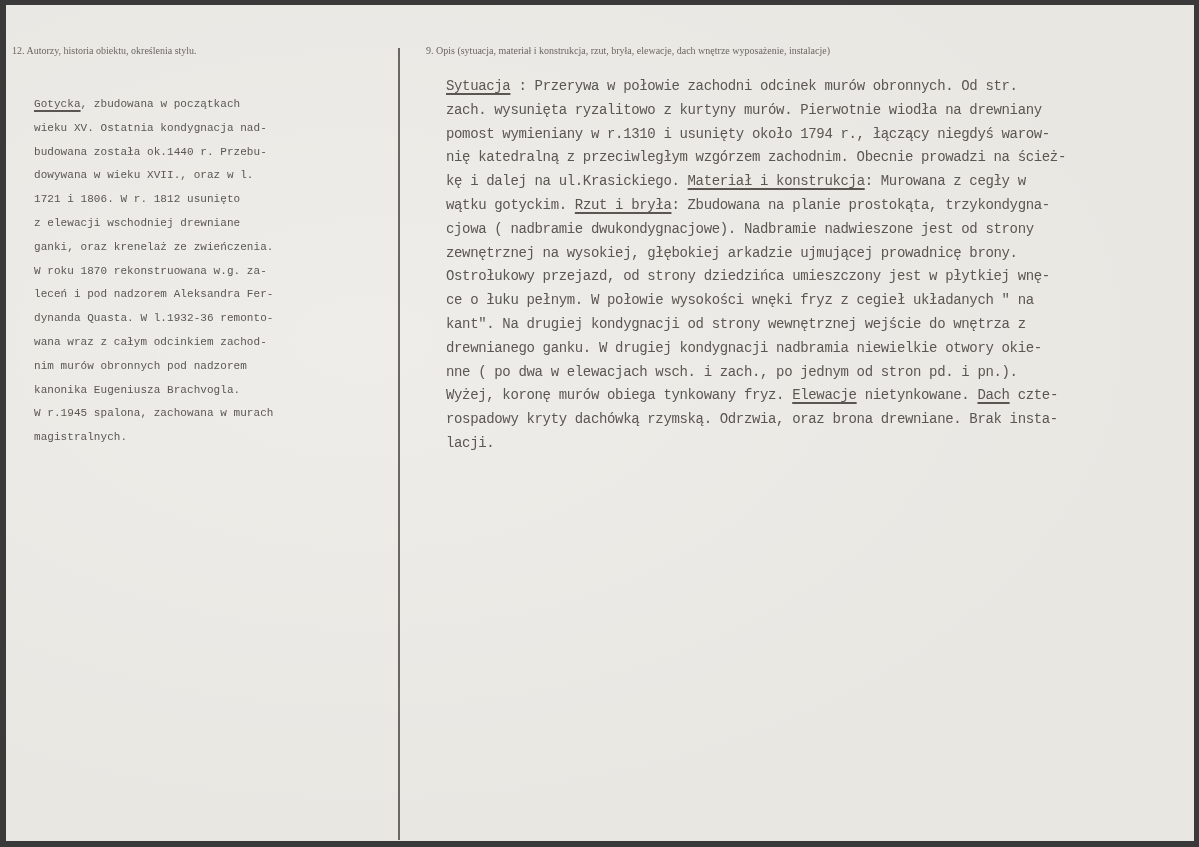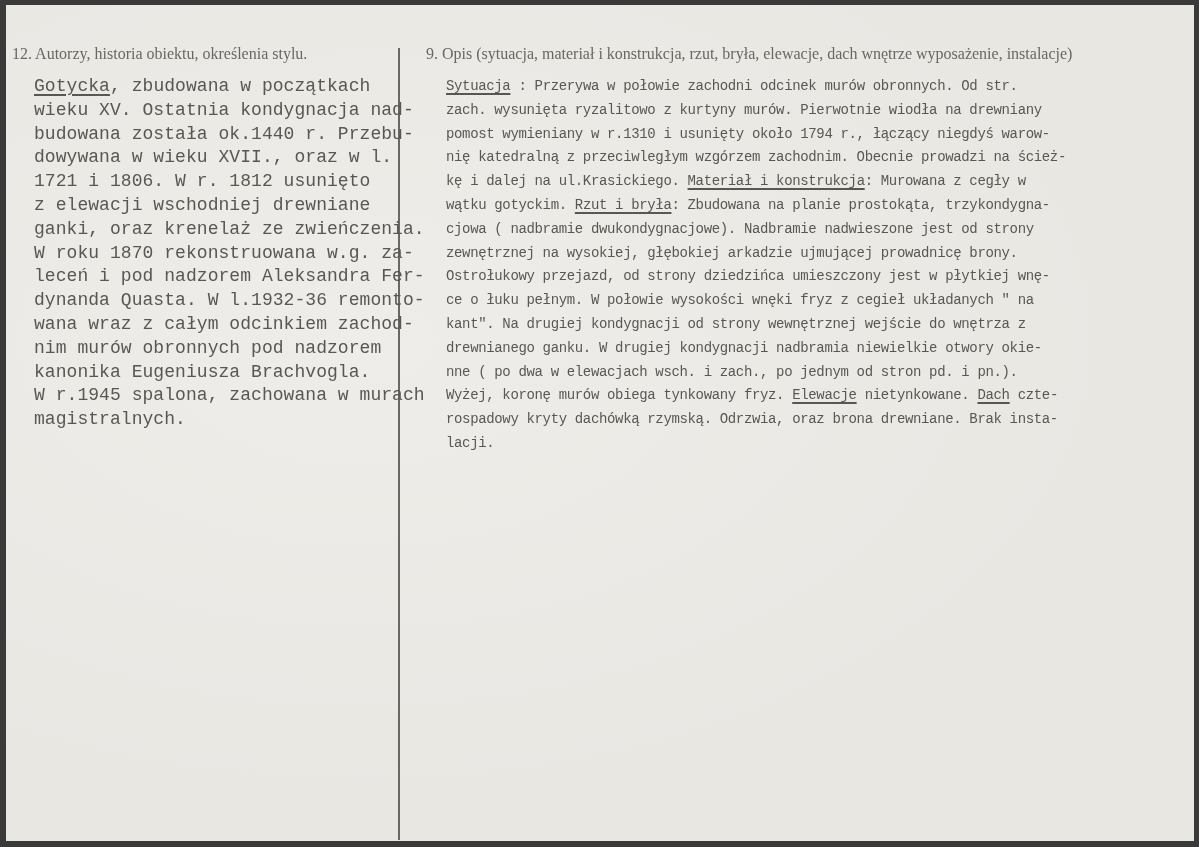--- a/index.html
+++ b/index.html
@@ -13,33 +13,33 @@
       background: #e9e7e2;
       background-image: radial-gradient(ellipse at 30% 40%, rgba(255,255,255,0.25), rgba(0,0,0,0) 70%);
     }
     .divider {
       position: absolute; left: 392px; top: 43px; width: 2px; height: 792px;
       background: #6b6864;
     }
     .section-label {
       position: absolute;
       font-family: "Liberation Serif", serif;
-      font-size: 16px; color: #6a6763;
+      font-size: 10px; color: #6a6763;
       white-space: nowrap;
     }
     .label-12 { left: 6px; top: 40px; }
     .label-13 { left: 420px; top: 40px; }
     .typed {
       position: absolute;
       font-family: "Liberation Mono", monospace;
       color: #5a5753;
       white-space: pre;
       line-height: 23.8px;
     }
-    .col-left { left: 28px; top: 70px; font-size: 18px; letter-spacing: 0.05px; }
+    .col-left { left: 28px; top: 88px; font-size: 11px; letter-spacing: 0.05px; }
     .col-right { left: 396px; top: 70px; font-size: 14px; letter-spacing: -0.35px; margin-left: 44px; }
     .line { display: block; height: 23.8px; }
     .u { text-decoration: underline; text-decoration-thickness: 1.5px; text-underline-offset: 3px; }
   </style>
 </head>
 <body>
 
 <div class="card">
 
   <div class="section-label label-12">12. Autorzy, historia obiektu, określenia stylu.</div>

